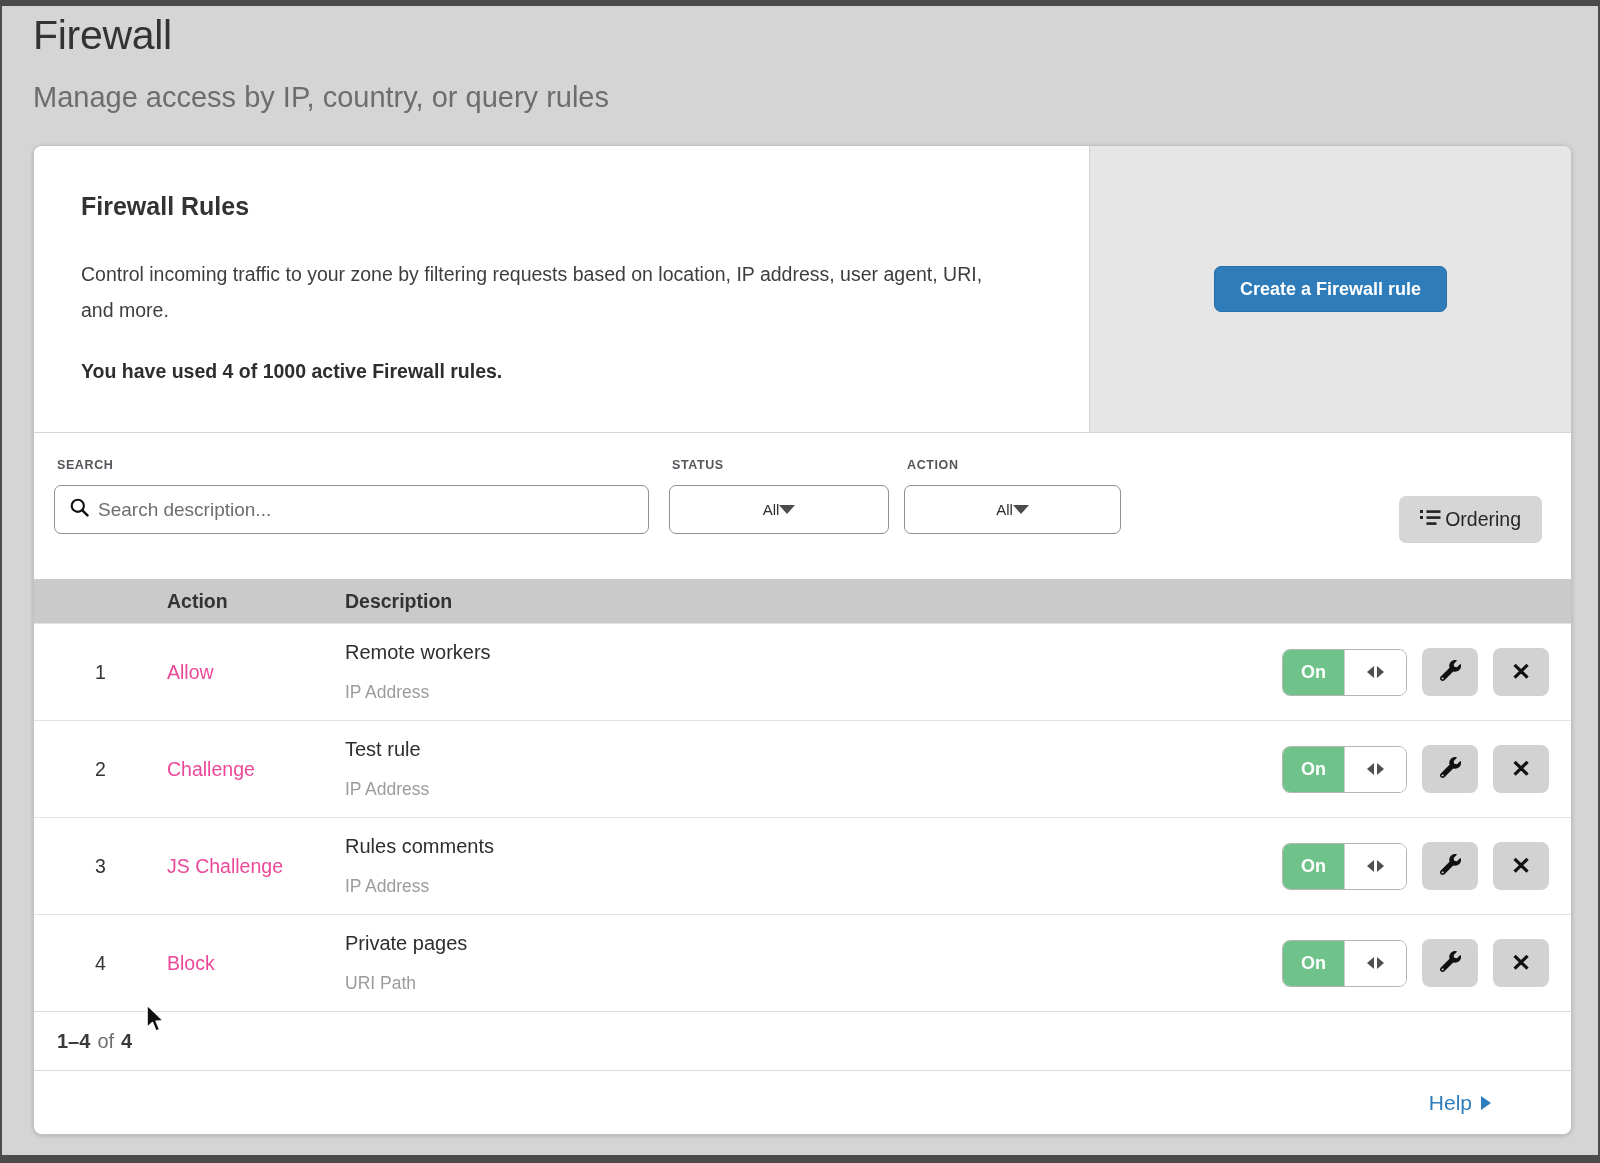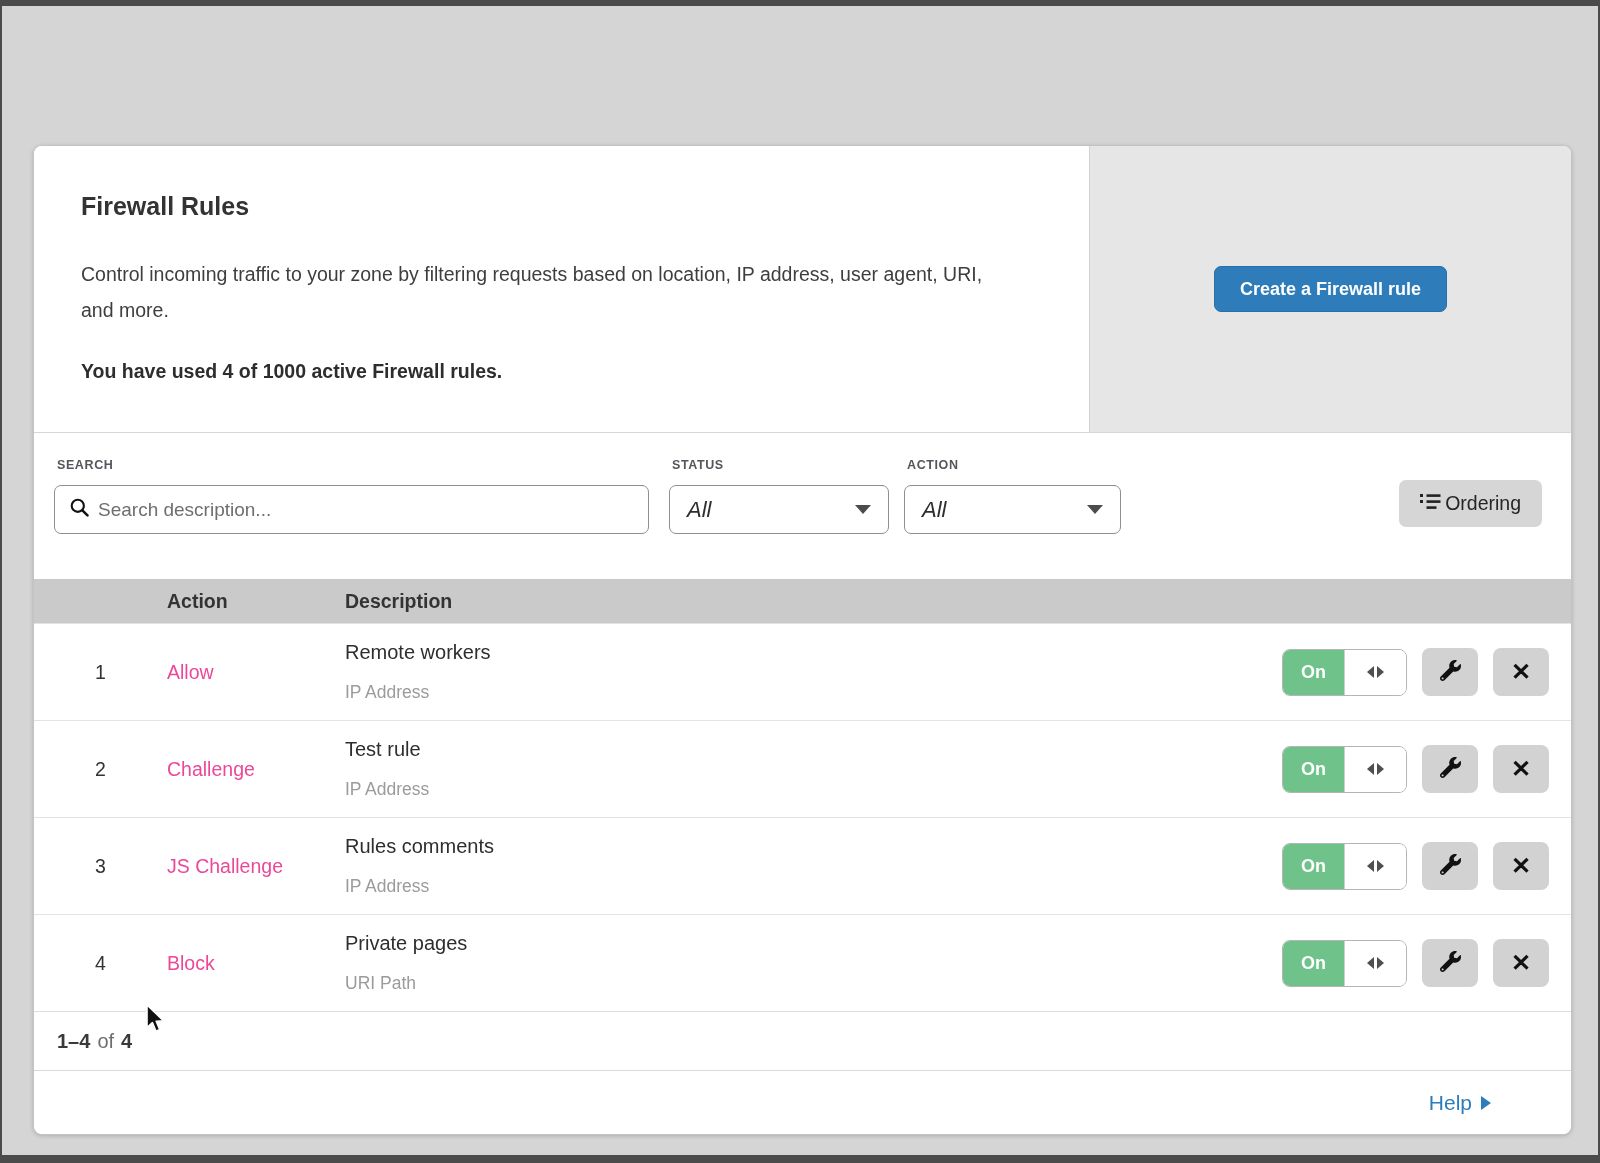--- a/index.html
+++ b/index.html
@@ -66,34 +66,33 @@
     padding: 0 15px; background: #fff;
   }
   .search-box input {
     border: none; outline: none; flex: 1;
     font-family: "Liberation Sans", sans-serif;
     font-size: 19px; color: #444; background: transparent;
   }
   .search-box input::placeholder { color: #6e6e6e; opacity: 1; }
   .select {
     height: 49px; border: 1px solid #8f8f8f; border-radius: 7px;
-    display: flex; align-items: center; justify-content: space-between;
-    padding: 0 17px; font-size: 22px; color: #2e2e2e; background: #fff;
+    display: flex; align-items: center; justify-content: center;
+    padding: 0 17px; font-size: 15px; color: #2e2e2e; background: #fff;
     cursor: pointer;
-    font-style: italic;
   }
   .select-status { width: 220px; margin-left: 20px; }
   .select-action { width: 217px; margin-left: 15px; }
   .caret-down {
     width: 0; height: 0;
     border-left: 8px solid transparent; border-right: 8px solid transparent;
     border-top: 9px solid #4c4c4c;
   }
   .btn-ordering {
-    margin-left: auto; margin-top: 22px;
+    margin-left: auto; margin-top: 38px;
     height: 47px; padding: 0 21px;
     background: #d6d6d6; border: none; border-radius: 7px;
     display: flex; align-items: center; gap: 4px;
     font-family: "Liberation Sans", sans-serif;
     font-size: 19.5px; color: #262626; cursor: pointer;
   }
   
   .table-head {
     height: 44px; flex: 0 0 auto; background: #cacaca;
     display: flex; align-items: center;
@@ -162,20 +161,24 @@
     border-left: 10px solid #2d7cbb;
   }
   
   .mouse-cursor { position: absolute; left: 143px; top: 998px; pointer-events: none; }
 </style>
 </head>
 <body>
 
 <div class="viewport">
 
+  <div class="page-header">
+    <h1 class="page-title">Firewall</h1>
+    <div class="page-subtitle">Manage access by IP, country, or query rules</div>
+  </div>
 
   <div class="card">
 
     <div class="card-top">
       <div class="intro">
         <h2 class="intro-heading">Firewall Rules</h2>
         <p class="intro-desc">Control incoming traffic to your zone by filtering requests based on location, IP address, user agent, URI, and more.</p>
         <div class="intro-usage">You have used 4 of 1000 active Firewall rules.</div>
       </div>
       <div class="create-panel">

